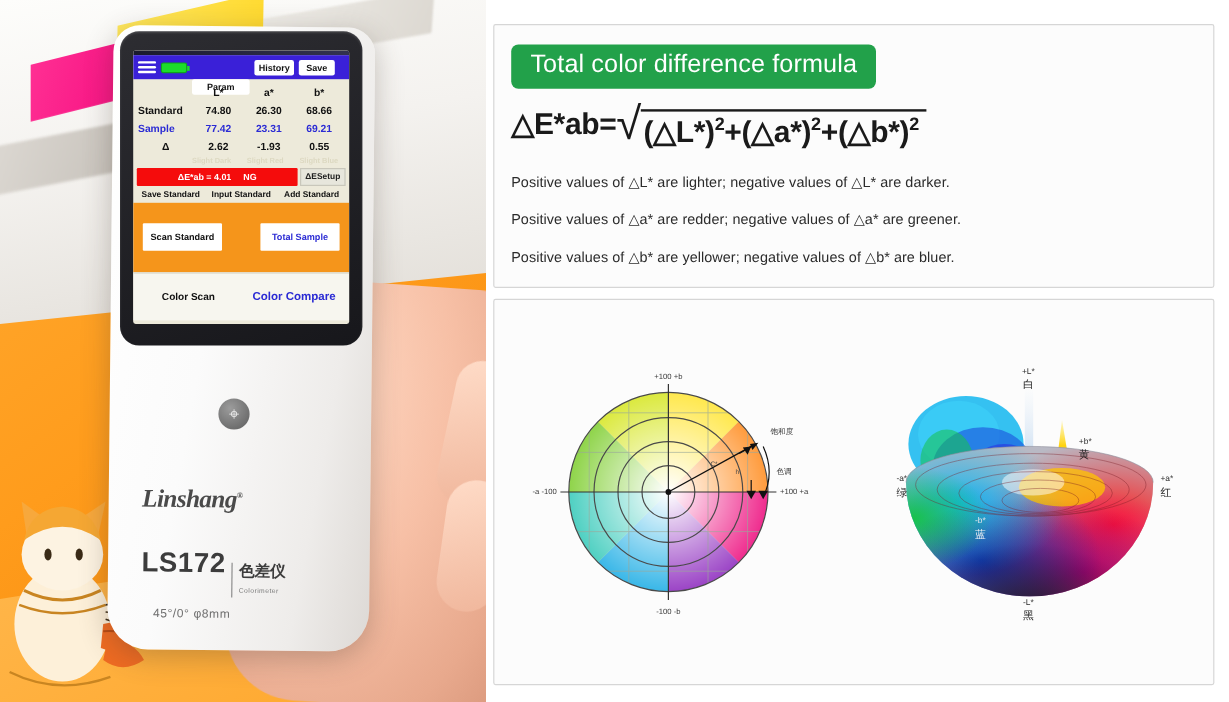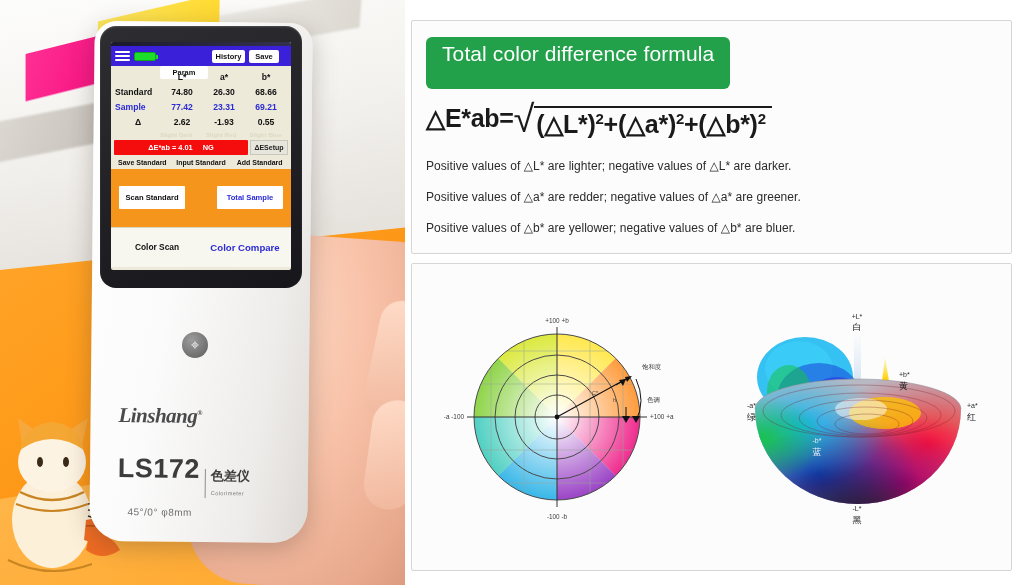--- a/index.html
+++ b/index.html
@@ -175,36 +175,36 @@
     position: absolute; left: 118px; top: 404px; width: 170px;
     text-align: left; transform: rotate(0.6deg);
   }
   .brand-name {
     font-family: "Liberation Serif", serif; font-style: italic; font-weight: bold;
     font-size: 21px; color: #4a4a4a; letter-spacing: -0.5px; position: relative;
     display: inline-block;
   }
   .brand-name sup { font-size: 7px; vertical-align: super; }
   .model-line { display: flex; align-items: center; gap: 5px; margin-top: 11px; }
-  .model { font-size: 27px; font-weight: bold; color: #3c3c3c; letter-spacing: .5px; }
+  .model { font-size: 23px; font-weight: bold; color: #3c3c3c; letter-spacing: .5px; }
   .model-cn { border-left: 1.5px solid #8d8d8d; padding-left: 5px; line-height: 1; margin-top: 29px; }
   .model-cn b { font-size: 13px; color: #3c3c3c; display: block; }
   .model-cn i { font-size: 5.6px; color: #7a7a7a; font-style: normal; letter-spacing: .4px; }
   .spec { font-size: 10px; color: #6e6e6e; margin-top: 9px; margin-left: 10px; letter-spacing: .5px; }
 
   
   .right { width: 619px; height: 585px; background: #fff; padding: 20px 12px 14px 6px;
            display: flex; flex-direction: column; gap: 9px; }
   .card {
     border: 1px solid #d6d6d6; background: #fcfcfc; border-radius: 2px;
   }
   .card-formula { padding: 16px 14px 18px 14px; }
   .badge {
     display: inline-block; background: #22a14a; color: #fff; border-radius: 6px;
-    font-size: 21px; padding: 5px 16px 23px 16px; letter-spacing: .1px;
+    font-size: 21px; padding: 5px 16px 8px 16px; letter-spacing: .1px;
   }
   .formula {
     margin-top: 15px; font-size: 25px; font-weight: bold; color: #1a1a1a;
     display: flex; align-items: flex-start; white-space: nowrap; letter-spacing: -.3px;
   }
   .radicand {
     border-top: 2.2px solid #1a1a1a; padding: 2px 6px 0 2px; margin-top: 2px;
   }
   .sqrt-glyph { font-size: 38px; line-height: .9; font-weight: normal; margin-top: -2px; }
   .sup2 { font-size: 15px; vertical-align: super; }

